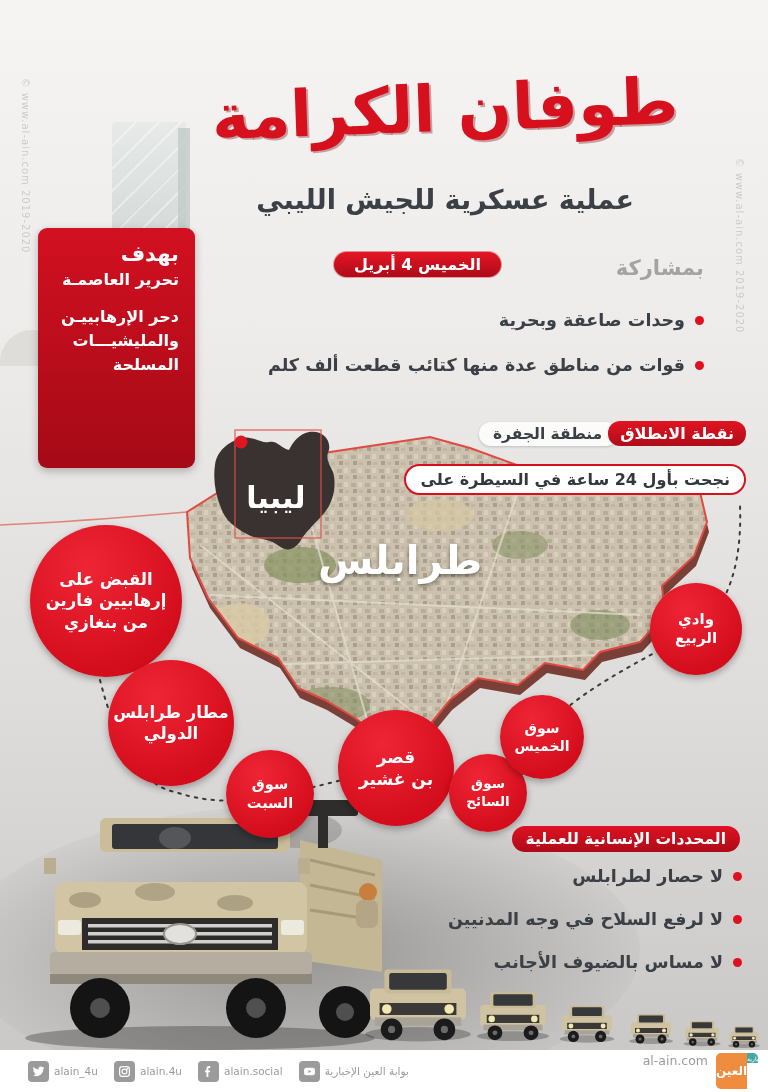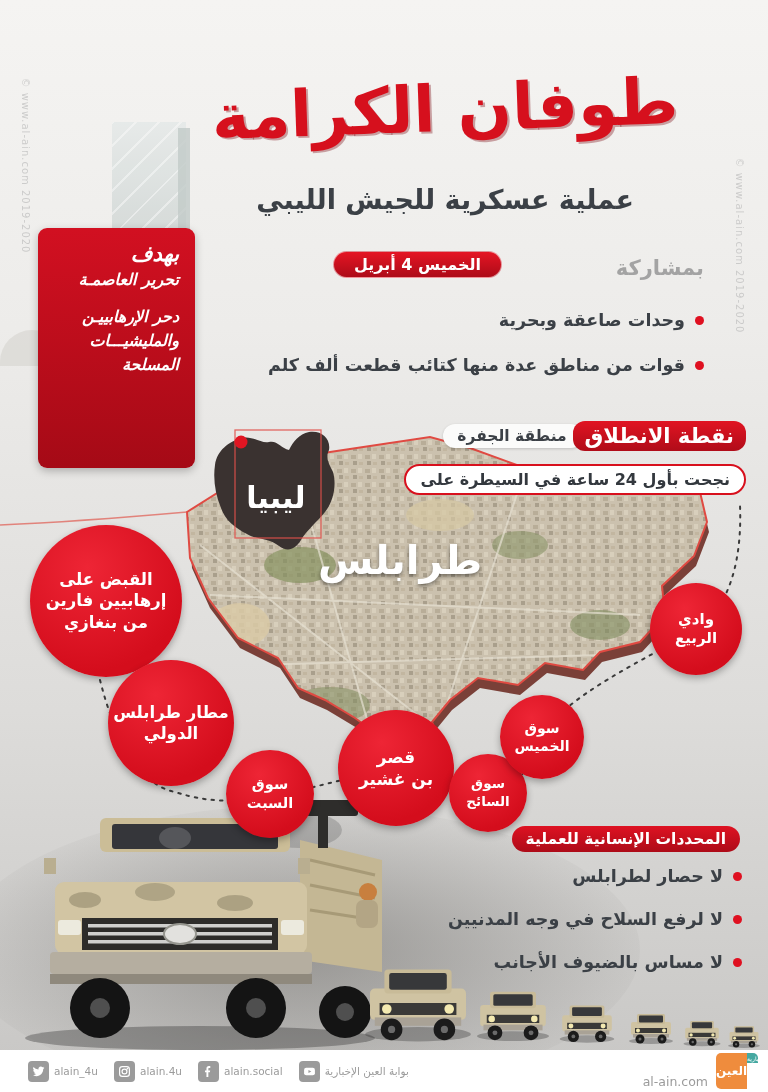--- a/index.html
+++ b/index.html
@@ -28,33 +28,33 @@
     font-size:64px;font-weight:bold;color:#d6101d;transform:rotate(-2deg);
     text-shadow:2px 2px 0 rgba(120,6,14,.35);}
   #subtitle{left:130px;top:184px;width:630px;text-align:center;
     font-size:27px;font-weight:bold;color:#3b4046;}
   #date-badge{left:333px;top:251px;padding:3px 20px;border-radius:15px;
     background:linear-gradient(180deg,#e51524,#ad0b18);border:1px solid rgba(255,255,255,.55);
     color:#fff;font-size:16px;font-weight:bold;}
   
   #objectives{left:38px;top:228px;width:157px;height:240px;border-radius:9px;
     background:linear-gradient(180deg,#d21021,#a50a16);box-shadow:0 3px 8px rgba(0,0,0,.25);
-    color:#fff;text-align:right;padding:14px 16px;box-sizing:border-box;z-index:6;font-style:italic;}
+    color:#fff;text-align:right;padding:14px 16px;box-sizing:border-box;z-index:6;}
   #objectives .head{font-size:21px;font-weight:bold;margin-bottom:2px;}
   #objectives .item{font-size:16px;font-weight:bold;line-height:1.5;margin-bottom:13px;}
   
   #part-head{right:64px;top:256px;font-size:21px;font-weight:bold;color:#a3a3a3;}
   .bullet-row{display:flex;flex-direction:row;align-items:center;gap:10px;direction:rtl;}
   .dot{width:9px;height:9px;border-radius:50%;background:#df1020;flex:0 0 auto;}
   .bullet-row .txt{font-size:17.5px;font-weight:bold;color:#3b4046;white-space:nowrap;}
   #part-1{right:64px;top:310px;}
   #part-2{right:64px;top:355px;}
   
   #launch-row{right:22px;top:421px;display:flex;direction:rtl;align-items:center;z-index:6;}
-  #launch-label{background:linear-gradient(180deg,#e11422,#b00c19);color:#fff;font-size:21px;
+  #launch-label{background:linear-gradient(180deg,#e11422,#b00c19);color:#fff;font-size:16px;
     font-weight:bold;padding:3px 12px;border-radius:12px;position:relative;z-index:2;}
   #launch-value{background:#fbfbfa;color:#3b4046;font-size:15.5px;font-weight:bold;
     padding:3px 16px 3px 14px;border-radius:12px;margin-right:-10px;box-shadow:0 1px 3px rgba(0,0,0,.18);}
   #achievement{right:22px;top:464px;background:#fff;border:2px solid #d8101d;border-radius:16px;
     padding:4px 14px;font-size:16px;font-weight:bold;color:#33383e;z-index:6;white-space:nowrap;}
   
   #map-svg{left:0;top:425px;z-index:2;}
   #tripoli-label{left:305px;top:537px;width:190px;text-align:center;color:#fff;
     font-size:40px;font-weight:bold;text-shadow:0 2px 4px rgba(0,0,0,.45);z-index:3;pointer-events:none;}
   #libya-svg{left:203px;top:420px;z-index:4;}
@@ -79,21 +79,21 @@
   
   #trucks-svg{left:0;top:800px;z-index:4;}
   
   #footer{left:0;top:1050px;width:768px;height:42px;background:#ffffff;z-index:8;
     display:flex;align-items:center;}
   .soc{display:flex;align-items:center;gap:5px;margin-right:16px;}
   .soc .sq{width:21px;height:21px;border-radius:4px;background:#9b9b9b;
     display:flex;align-items:center;justify-content:center;}
   .soc .lbl{font-size:10.5px;color:#9b9b9b;}
   #footer-left{display:flex;align-items:center;margin-left:28px;}
-  #footer-right{margin-left:auto;display:flex;align-items:flex-end;margin-right:10px;gap:8px;}
+  #footer-right{margin-left:auto;display:flex;align-items:flex-start;margin-right:10px;gap:8px;}
   #site-url{font-size:12.5px;color:#9b9b9b;}
   #brand-logo{width:42px;height:36px;display:flex;flex-direction:row;border-radius:5px;overflow:hidden;}
   #brand-logo .top{flex:1;background:#ef8c3d;color:#fff;display:flex;align-items:center;justify-content:center;
     font-size:12px;font-weight:bold;}
   #brand-logo .bot{height:10px;background:#45a8a1;color:#fff;display:flex;align-items:center;justify-content:center;
     font-size:6px;}
 </style>
 </head>
 <body>
 

